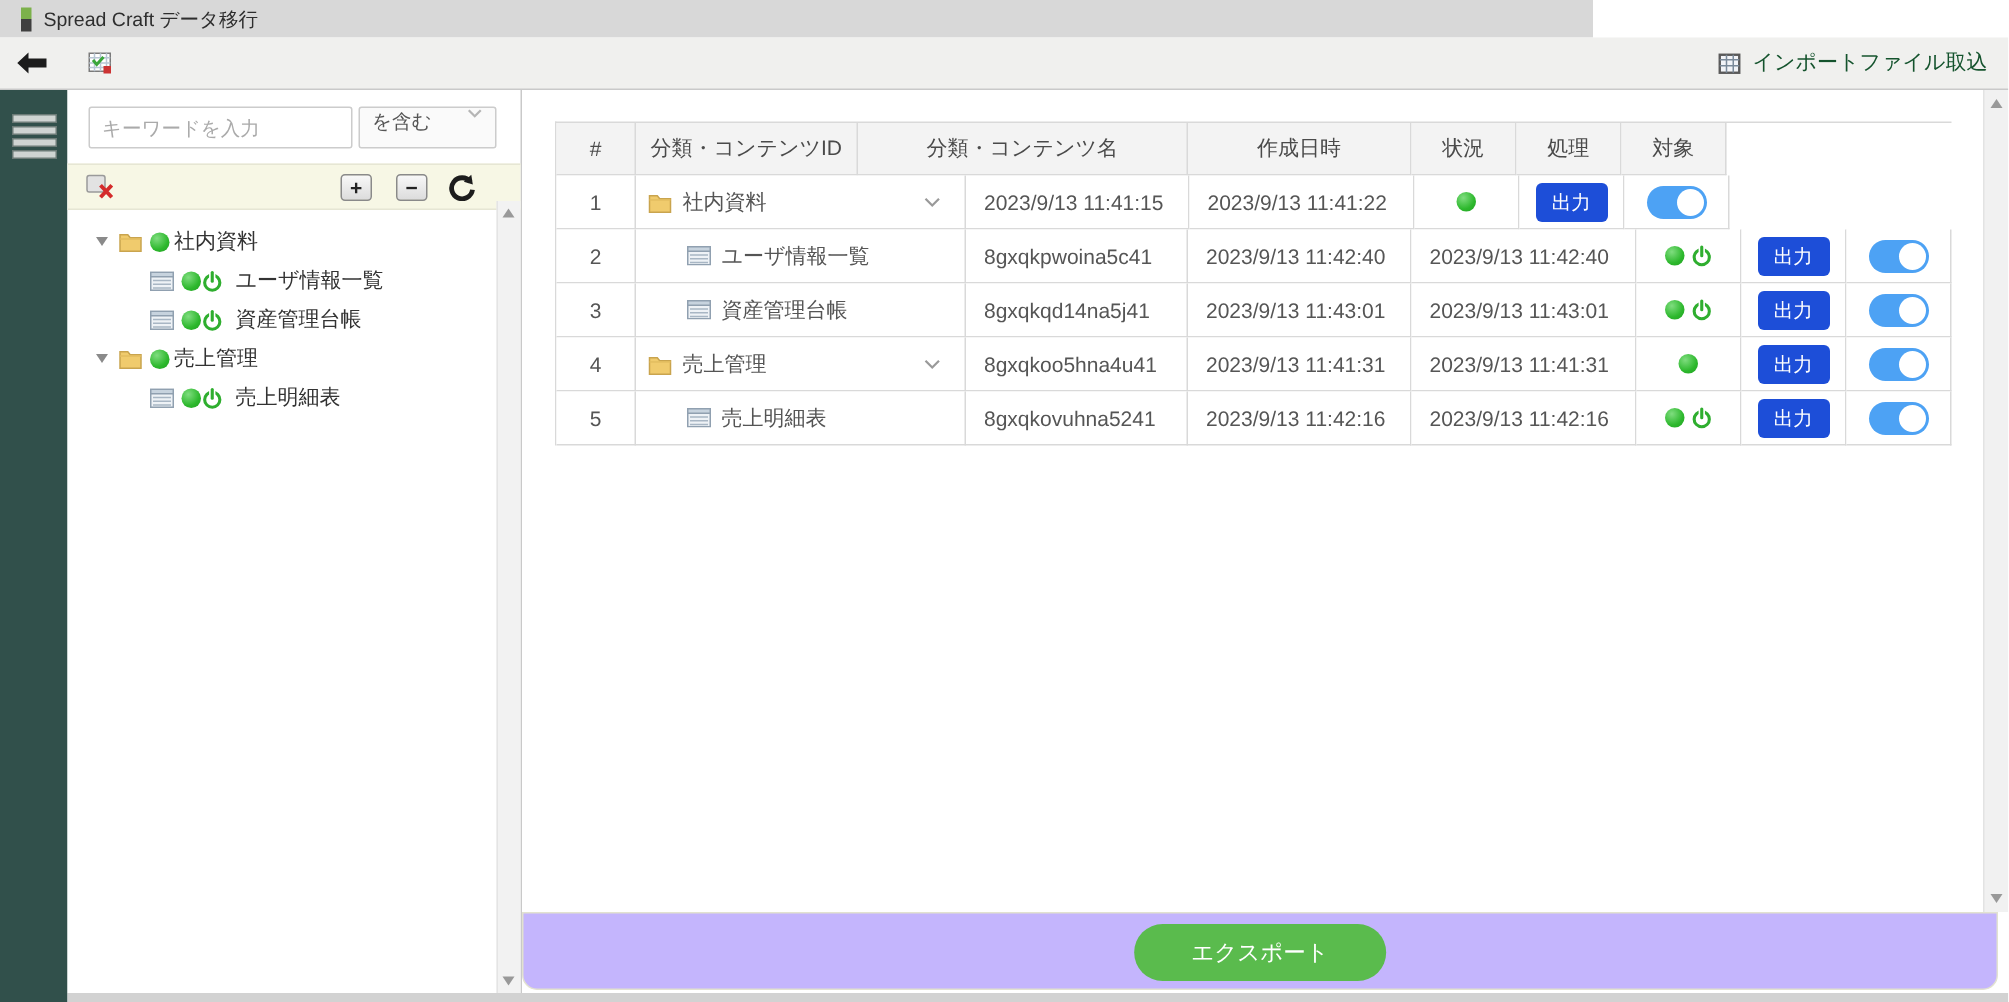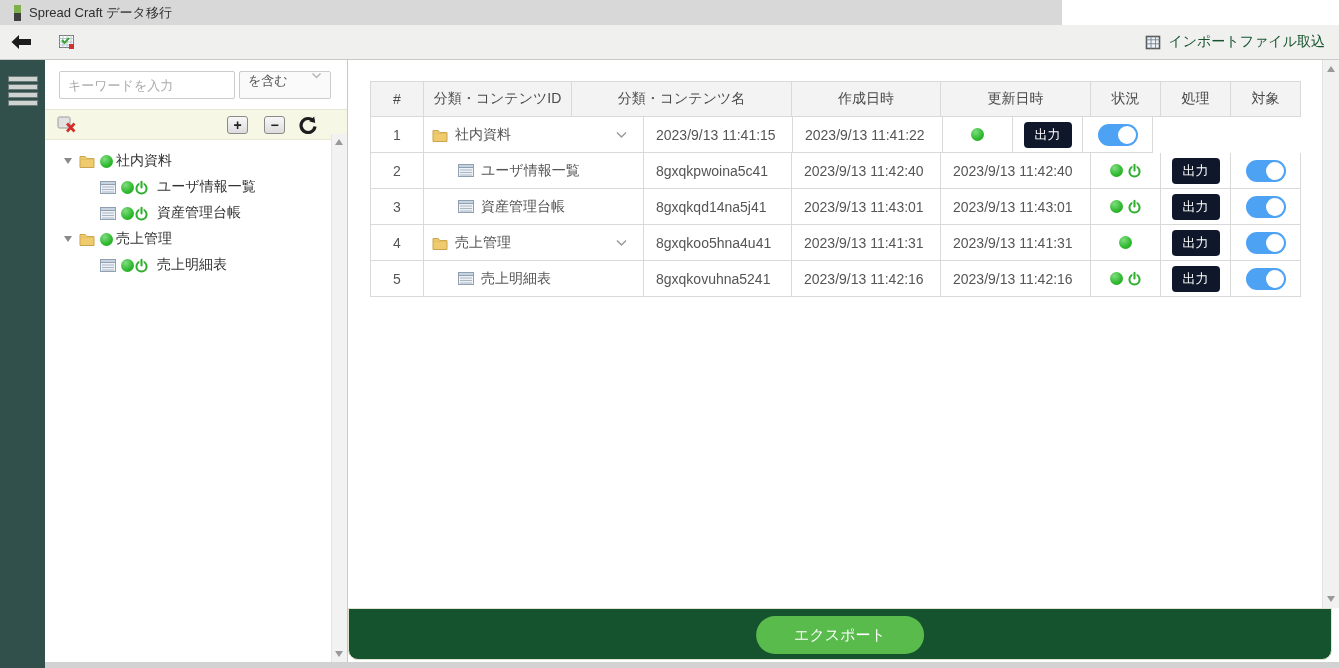--- a/index.html
+++ b/index.html
@@ -78,27 +78,27 @@
   .c2{width:148px;padding-left:12px;}
   .c3{width:149px;padding-left:12px;}
   .c4{width:150px;padding-left:12px;}
   .c5{width:70px;justify-content:center;gap:4px;}
   .c6{width:70px;justify-content:center;}
   .c7{width:70px;justify-content:center;}
   .th.c1,.th.c2,.th.c3,.th.c4{padding:0;justify-content:center;}
   .td.c1 .ic{display:inline-flex;margin-right:7px;}
   .td.c1.child{padding-left:34px;}
   .cellchev{margin-left:auto;margin-right:10px;display:inline-flex;cursor:pointer;}
-  .outbtn{background:#0f172a;color:#fff;border:none;border-radius:4px;font-size:13px;
+  .outbtn{background:#1d4ed8;color:#fff;border:none;border-radius:4px;font-size:13px;
           padding:4px 11px;cursor:pointer;font-family:inherit;}
   .toggle{width:40px;height:22px;border-radius:11px;background:#4da2f4;position:relative;cursor:pointer;}
   .toggle .knob{position:absolute;top:2px;right:2px;width:18px;height:18px;border-radius:50%;background:#fff;}
 
   
-  #footer{position:absolute;left:0;top:548px;width:984px;height:52px;background:#14532d;
+  #footer{position:absolute;left:0;top:548px;width:984px;height:52px;background:#c4b5fd;
           border:1px solid #e2e2d0;border-radius:0 0 10px 10px;box-sizing:border-box;}
   #export{position:absolute;left:50%;top:7px;transform:translateX(-50%);height:38px;padding:0 38px;
           border:none;border-radius:19px;background:#5abb4d;color:#fff;font-size:15px;cursor:pointer;
           font-family:inherit;}
 
   
   #main-scroll{position:absolute;right:0;top:0;width:17px;height:548px;background:#f1f1f1;
                border-left:1px solid #e3e3e3;box-sizing:border-box;}
 
   
@@ -263,21 +263,20 @@
     </div>
   </div>
 
   <div id="main">
     <div id="datatable">
       <div class="tr" id="thead">
           <div class="th c0">#</div>
           <div class="th c2">分類・コンテンツID</div>
           <div class="th c1">分類・コンテンツ名</div>
           <div class="th c3">作成日時</div>
-          <div class="th c4">更新日時</div>
           <div class="th c5">状況</div>
           <div class="th c6">処理</div>
           <div class="th c7">対象</div>
         </div>
       <div id="tbody">
           <div class="tr">
             <div class="td c0">1</div>
             <div class="td c1">
               <span class="ic">
                 <svg width="16" height="14" viewBox="0 0 16 14">

